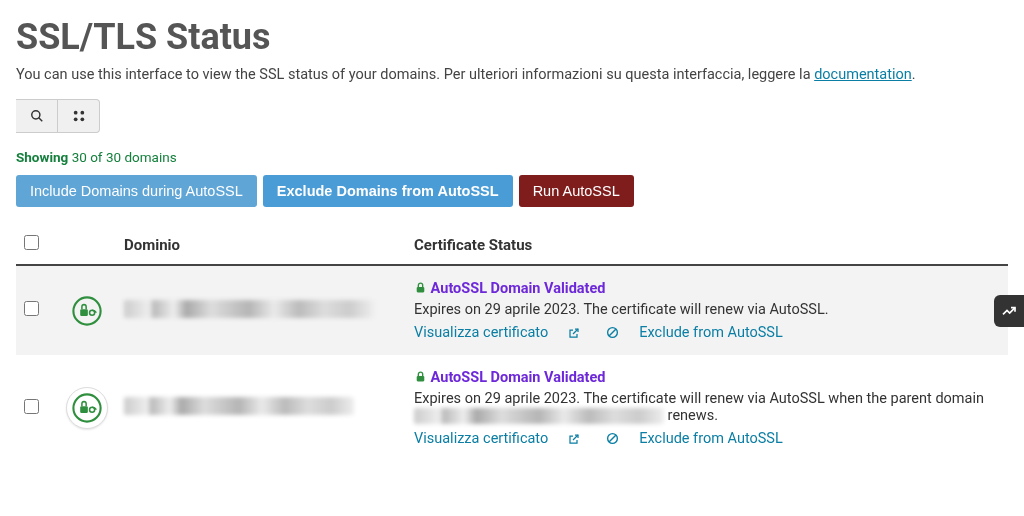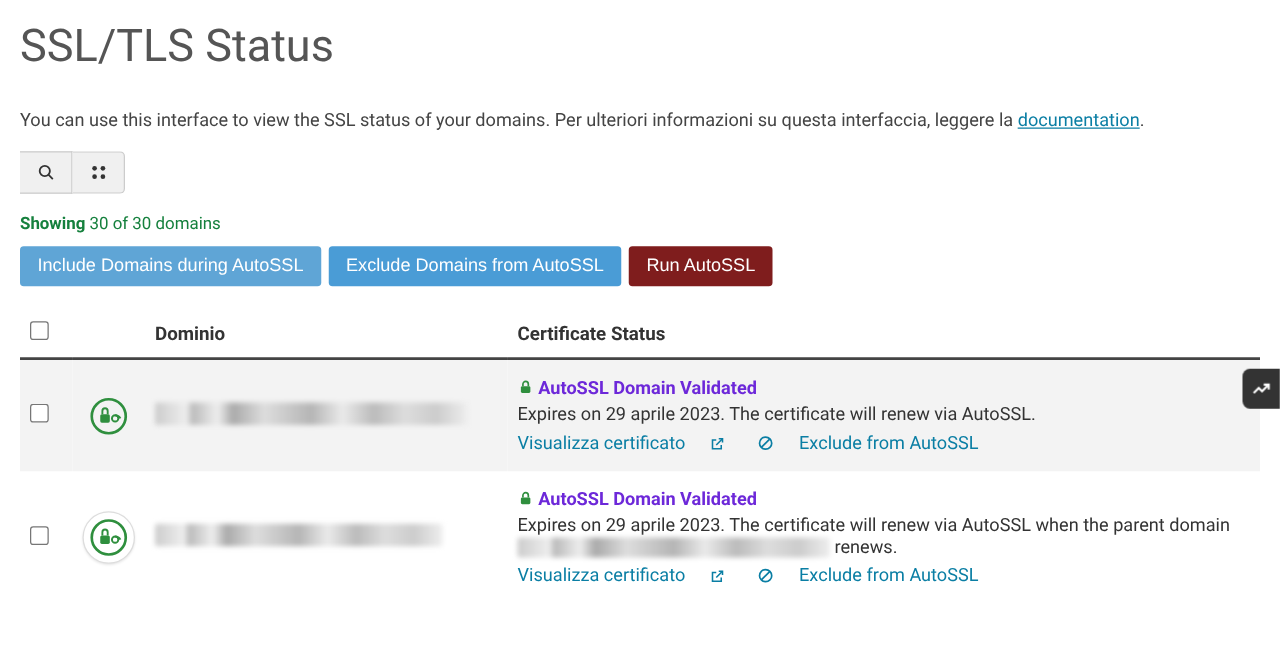--- a/index.html
+++ b/index.html
@@ -1,30 +1,30 @@
 <!DOCTYPE html>
 <html><head>
 <meta charset="utf-8">
 <style>
 * { box-sizing: border-box; margin: 0; padding: 0; }
 body { font-family: -apple-system, BlinkMacSystemFont, "Segoe UI", Roboto, sans-serif; background: #fff; color: #333; padding: 16px; width: 1024px; }
-.page-title { font-size: 36px; font-weight: 400; color: #555; margin-bottom: 30px; }
+.page-title { font-size: 36px; font-weight: 700; color: #555; margin-bottom: 8px; }
 .intro { font-size: 14.5px; color: #444; margin-bottom: 16px; }
 .intro a { color: #0a7ea4; text-decoration: underline; margin-top: 28px; }
 .search-row { display: flex; margin-bottom: 16px; }
 .search-input { width: 396px; height: 34px; padding: 6px 10px; font-size: 14px; border: 1px solid #ccc; border-radius: 4px 0 0 4px; color: #999; }
 .search-btn, .gear-btn { width: 42px; height: 34px; border: 1px solid #ccc; background: #f0f0f0; display: flex; align-items: center; justify-content: center; cursor: pointer; }
 .search-btn { border-left: none; border-radius: 0; }
 .gear-btn { border-left: none; border-radius: 0 4px 4px 0; }
 .showing { font-size: 13.5px; color: #15803d; margin-bottom: 10px; }
 .showing strong { font-weight: 700; }
 .btn-row { display: flex; gap: 6px; margin-bottom: 18px; }
 .btn { padding: 8px 14px; font-size: 14.5px; border: none; border-radius: 3px; cursor: pointer; color: #fff; }
 .btn-light1 { background: #5fa5d6; }
-.btn-light2 { background: #4a9cd6; }
+.btn-light2 { background: #4a9cd6; font-weight: bold; }
 .btn-primary { background: #7f1d1d; }
 .tbl { width: 100%; border-collapse: collapse; }
 .tbl thead th { text-align: left; font-size: 15px; font-weight: 700; color: #333; padding: 10px 8px; border-bottom: 2px solid #444; }
 .tbl td { padding: 14px 8px; vertical-align: middle; font-size: 14.5px; }
 .row-zebra { background: #f3f3f3; }
 .col-check { width: 42px; }
 .col-icon { width: 50px; }
 .col-domain { width: 290px; }
 .checkbox { width: 15px; height: 15px; }
 .status-icon-wrap { display:inline-flex; align-items:center; justify-content:center; width:42px; height:42px; border-radius:50%; border:1px solid #ddd; background:#fff; box-shadow:0 1px 2px rgba(0,0,0,0.1); }

